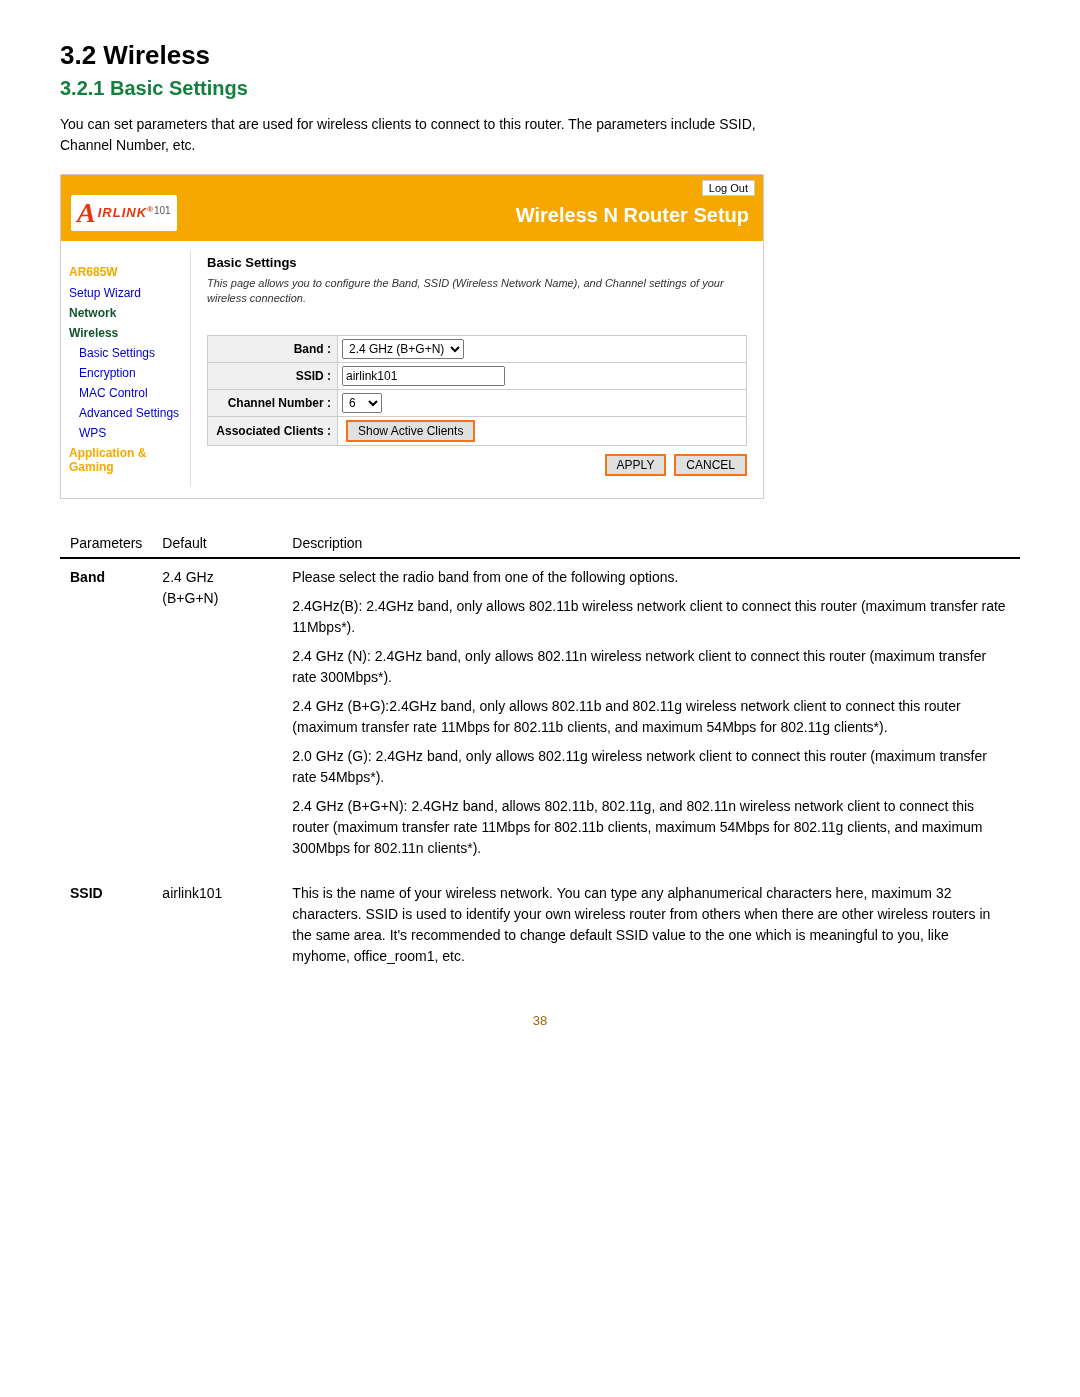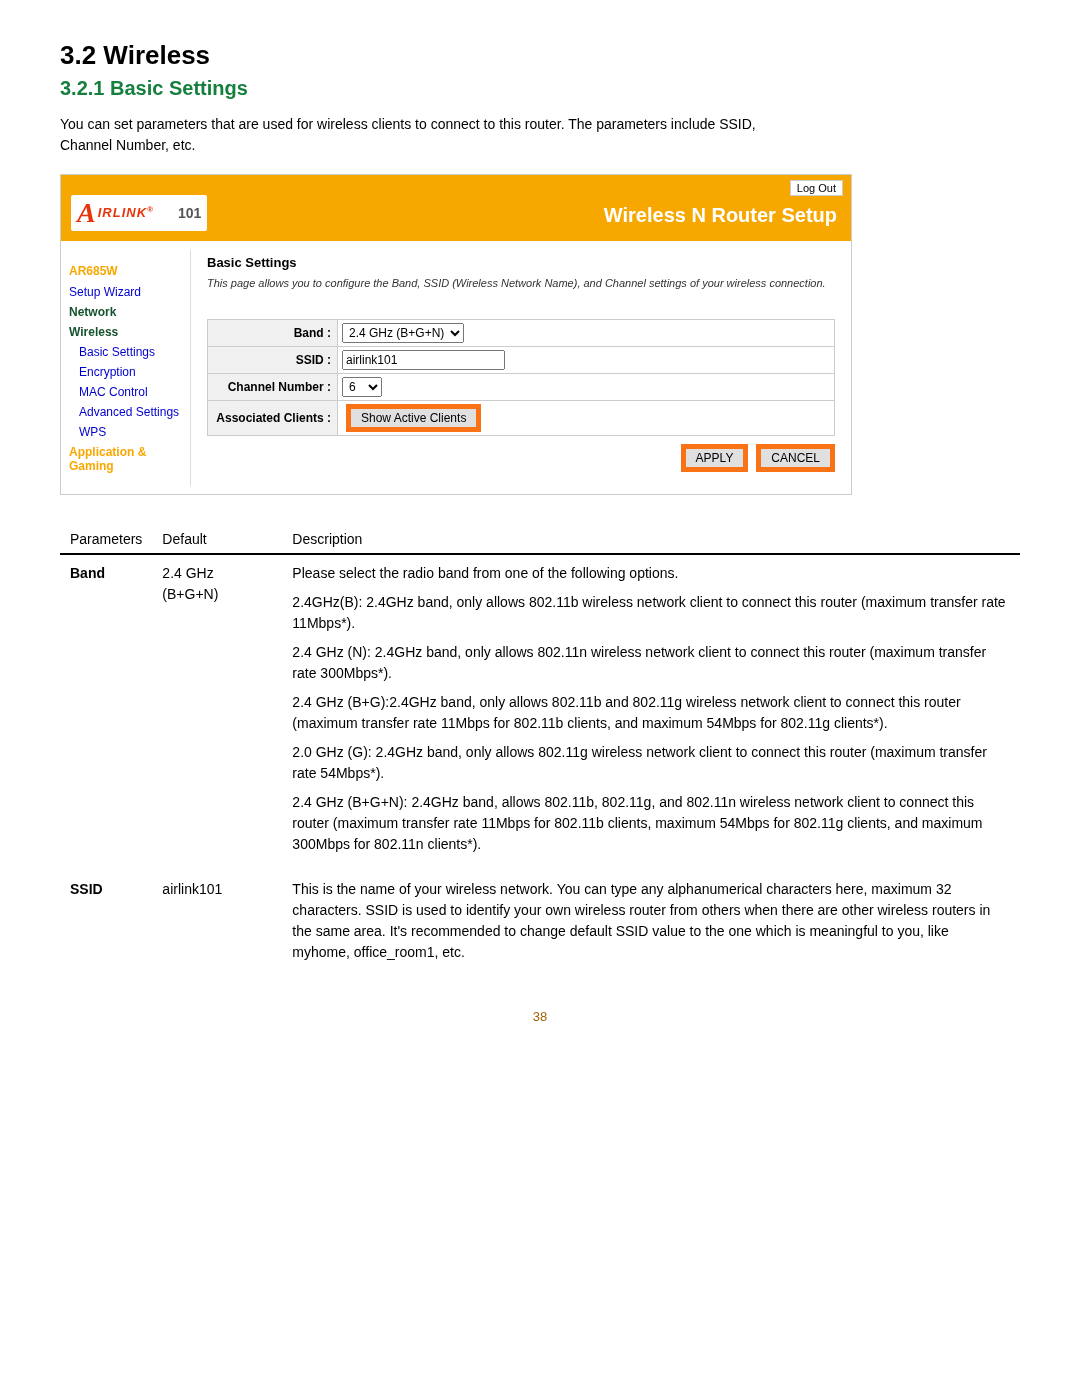--- a/index.html
+++ b/index.html
@@ -30,21 +30,21 @@
     .intro-text {
       font-size: 14px;
       margin-bottom: 18px;
       line-height: 1.5;
       max-width: 750px;
     }
 
     
     .router-frame {
       border: 1px solid #ccc;
-      width: 792px;
+      width: 704px;
       margin-bottom: 30px;
     }
 
     .router-header {
       background: #f7a800;
       display: flex;
       align-items: center;
       justify-content: space-between;
       padding: 6px 10px 10px 10px;
       position: relative;
@@ -164,21 +164,21 @@
     .form-buttons {
       text-align: right;
       padding: 8px 0;
     }
 
     .btn-apply, .btn-cancel {
       font-size: 12px;
       padding: 2px 10px;
       margin-left: 4px;
       cursor: pointer;
-      border: 5px solid #f97316;
+      border: 2px solid #f97316;
       background: #e0e0e0;
     }
 
     
     .params-table {
       width: 100%;
       border-collapse: collapse;
       margin-top: 10px;
     }
 
@@ -242,25 +242,24 @@
 
     .logo-irlink {
       font-size: 13px;
       font-weight: bold;
       color: #e8340a;
       letter-spacing: 1px;
       font-style: italic;
     }
 
     .logo-101 {
-      font-size: 14px;
-      font-weight: bold;
+      font-size: 10px;
+      font-weight: normal;
       color: #555;
       letter-spacing: 0;
-      margin-left: 24px;
     }
 
     .logo-star {
       font-size: 8px;
       color: #e8340a;
       vertical-align: super;
     }
   </style>
 </head>
 <body>

